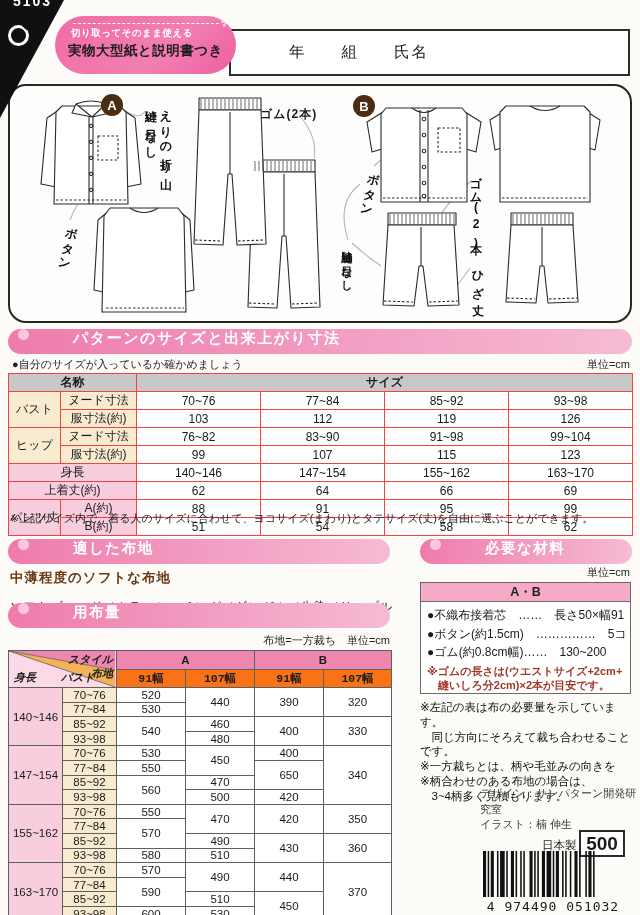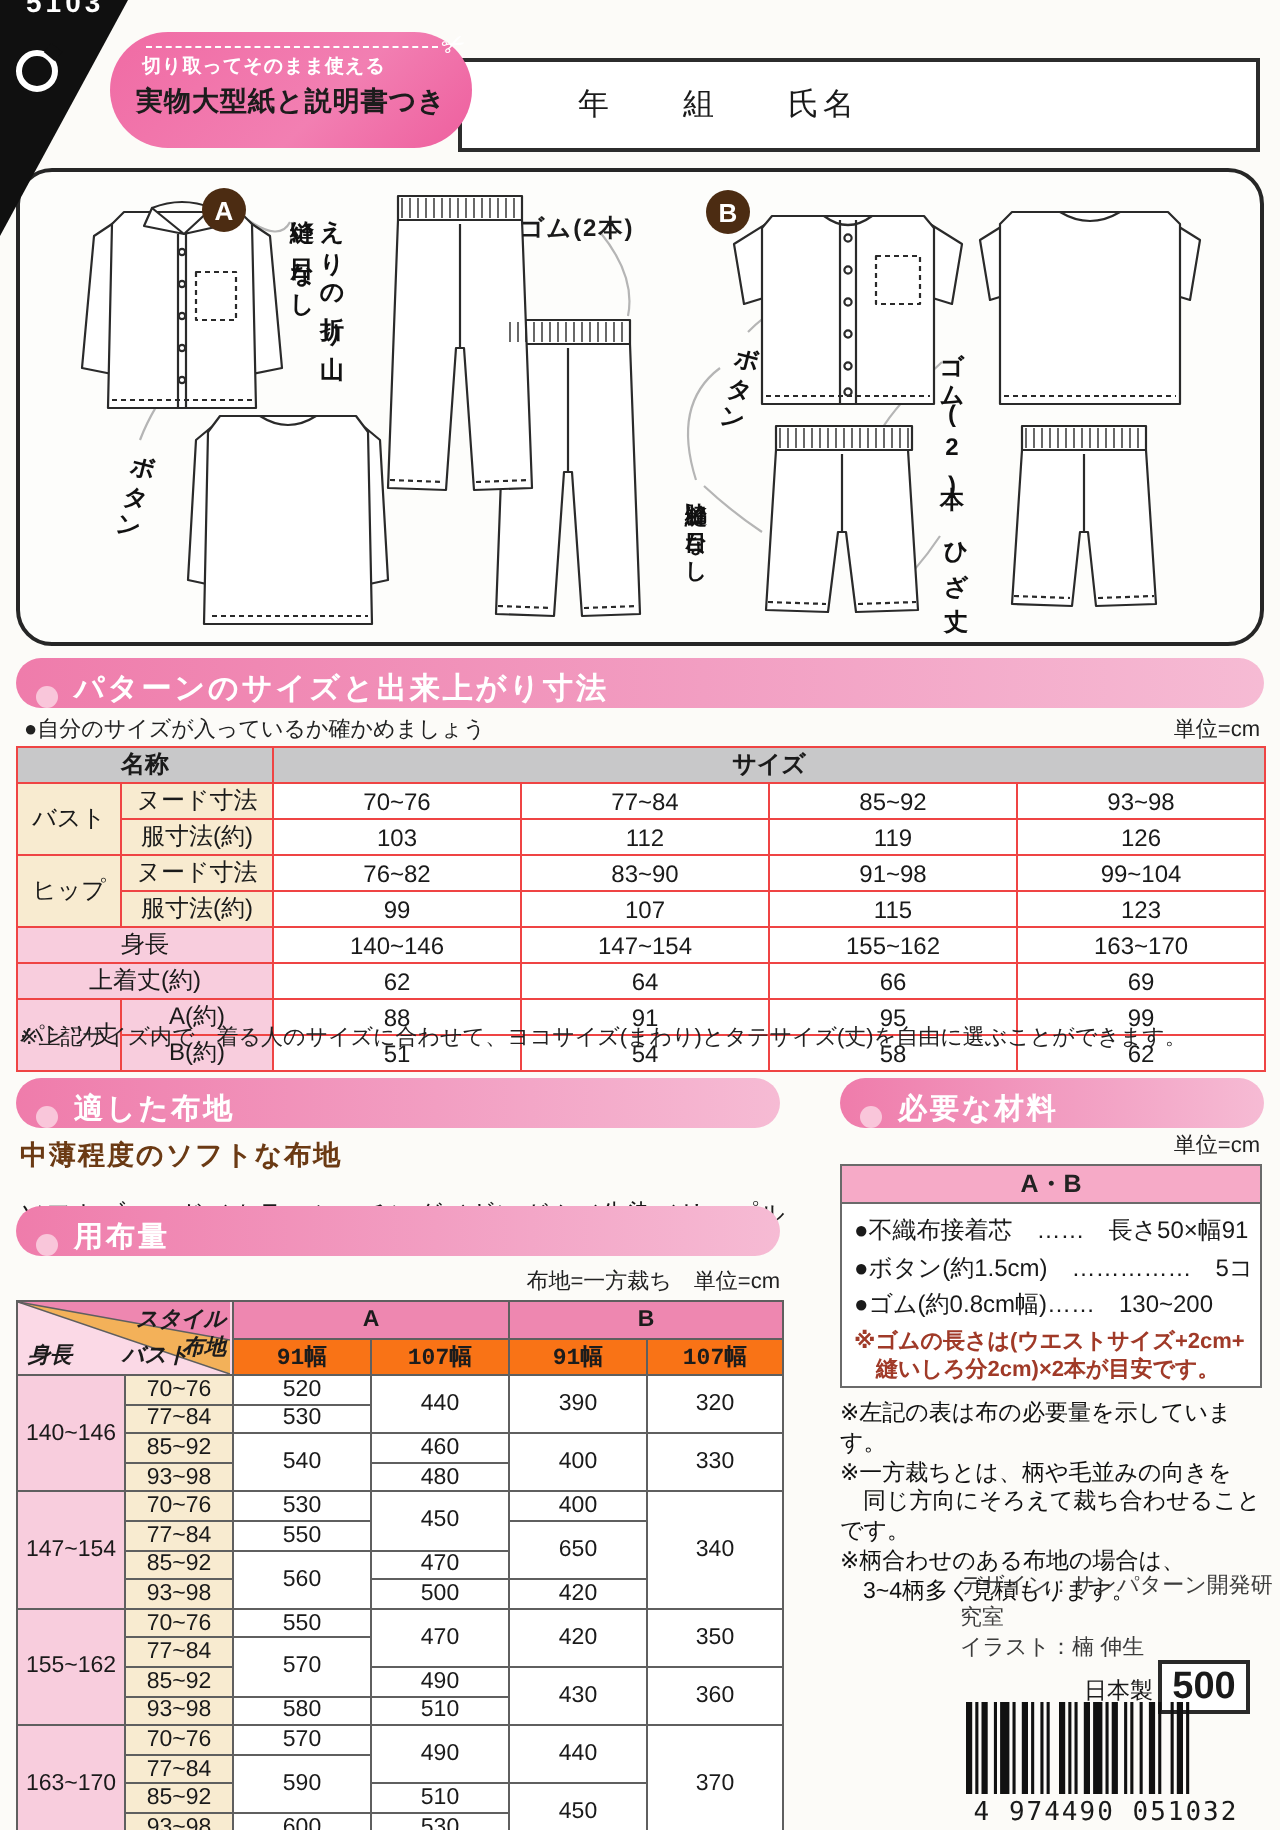--- a/index.html
+++ b/index.html
@@ -42,21 +42,21 @@
             display:flex; align-items:center; justify-content:center; }
   .vlabel { position:absolute; writing-mode:vertical-rl; text-orientation:upright;
             font-size:12px; font-weight:600; letter-spacing:2.5px; color:#111; }
   .vlabel span { display:block; }
   .hlabel { position:absolute; font-size:12px; font-weight:600; letter-spacing:1px; }
 
   
   .banner { position:absolute; height:25px; border-radius:13px;
             background:linear-gradient(90deg,#ef7cab 0%,#f29ec2 55%,#f6bbd4 100%);
             color:#fff; font-weight:bold; font-size:14.5px; display:flex;
-            align-items:flex-end; padding-left:10px; letter-spacing:1.5px; }
+            align-items:flex-start; padding-left:10px; letter-spacing:1.5px;gap:36px; }
   .banner .dot { width:11px; height:11px; border-radius:50%; background:#f9c6da;
                  margin-right:8px; flex:0 0 auto; }
 
   .smallnote { position:absolute; font-size:11px; color:#222; }
 
   
   table { border-collapse:collapse; table-layout:fixed; background:#fff; }
   .sizetable { position:absolute; left:8px; top:373px; width:624px;
                border:1.6px solid #4a4a4a; }
   .sizetable th,.sizetable td { border:1px solid #ef4444; text-align:center;
@@ -455,22 +455,22 @@
       <tr>
         <td class="cell-beige">93~98</td>
         <td>600</td>
         <td>530</td>
       </tr>
     </tbody>
 </table>
 
 <div class="sidenotes" id="side-notes">
     <div>※左記の表は布の必要量を示しています。</div>
+    <div>　同じ方向にそろえて裁ち合わせることです。</div>
     <div>※一方裁ちとは、柄や毛並みの向きを</div>
-    <div>　同じ方向にそろえて裁ち合わせることです。</div>
     <div>※柄合わせのある布地の場合は、</div>
     <div>　3~4柄多く見積もります。</div>
   </div>
 <div class="credits">
   <div>デザイン：サンパターン開発研究室</div>
   <div>イラスト：楠 伸生</div>
 </div>
 <div class="madein">日本製</div>
 <div class="pricebox">500</div>
 <svg class="barcode" width="152" height="48">

